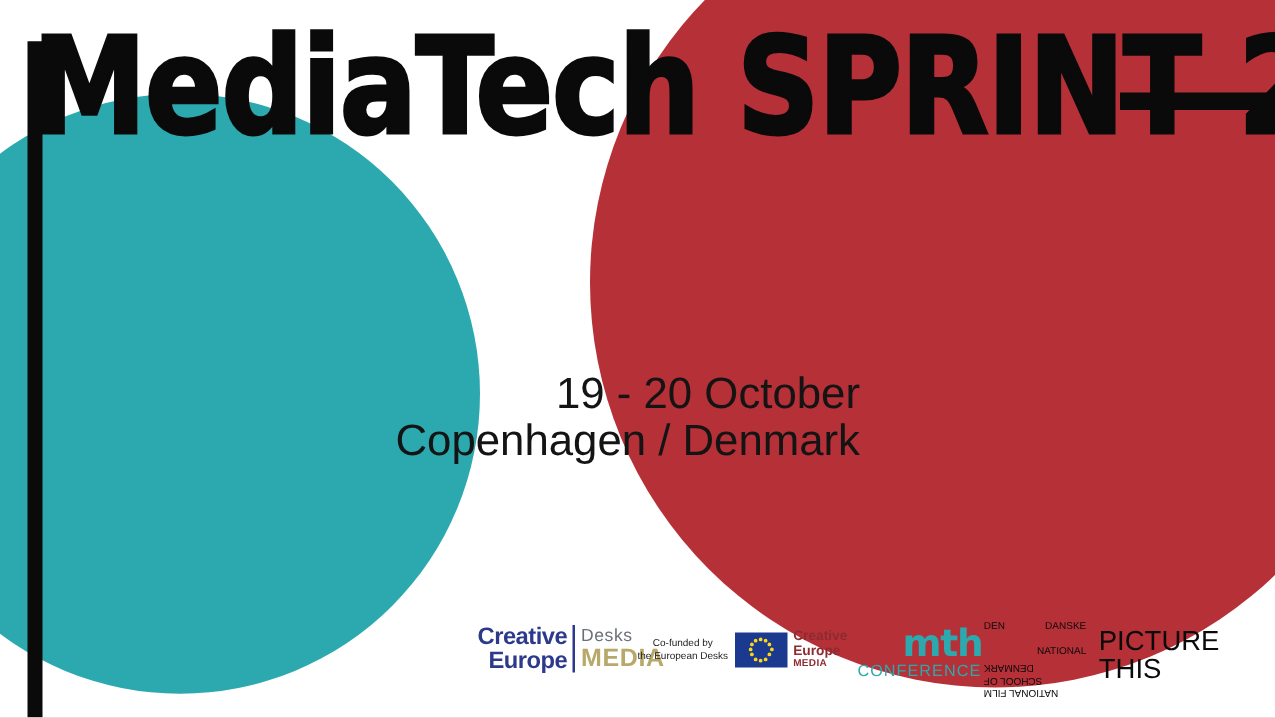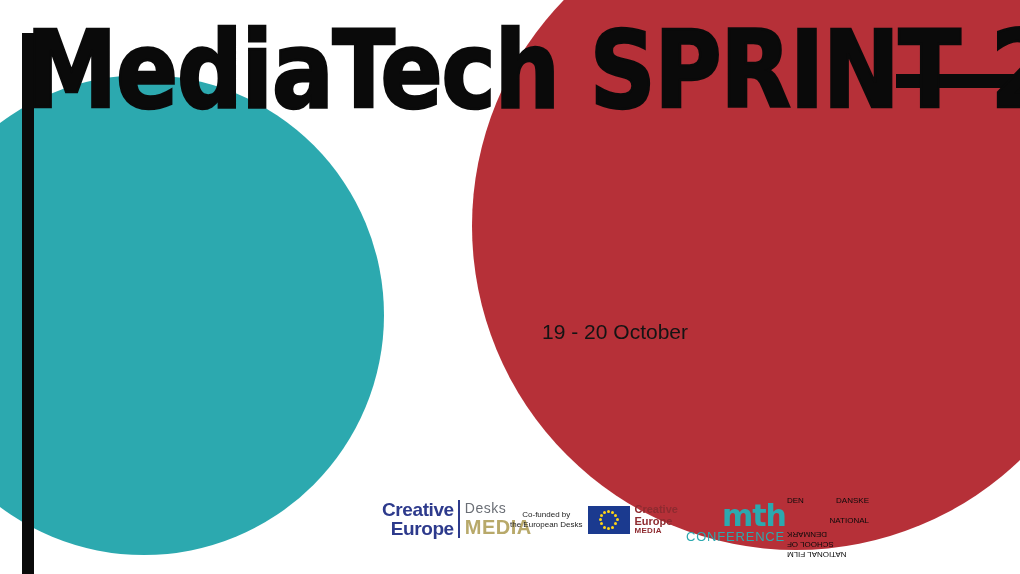--- a/index.html
+++ b/index.html
@@ -70,27 +70,27 @@
     white-space: nowrap;
     transform: scaleX(1.06) scaleY(1.12);
     transform-origin: left top;
     -webkit-text-stroke: 2.2px #0a0a0a;
   }
 
   
   .date-block {
     position: absolute;
     left: 0;
-    top: 313px;
+    top: 296px;
     width: 688px;
     text-align: right;
     color: #141414;
     font-family: "Liberation Sans", sans-serif;
     font-weight: 400;
-    font-size: 21px;
+    font-size: 35px;
     line-height: 38px;
   }
   .date-line { display: block; }
 
   
   .logo-strip {
     position: absolute;
     left: 382px;
     top: 492px;
     width: 600px;
@@ -260,20 +260,21 @@
 
   <div class="shape-teal"></div>
   <div class="shape-red"></div>
   <div class="bar-vertical"></div>
   <div class="bar-horizontal"></div>
 
   <div class="headline">MediaTech SPRINT 2025</div>
 
   <div class="date-block">
     <span class="date-line">19 - 20 October</span>
+    <span class="date-line">Copenhagen / Denmark</span>
   </div>
 
   <div class="logo-strip">
 
     <div class="logo-ce">
       <div class="ce-left">
         <div>Creative</div>
         <div>Europe</div>
       </div>
       <div class="ce-divider"></div>
@@ -319,15 +320,19 @@
         <span class="dfs-l1"><span>DEN</span>&nbsp;&nbsp;&nbsp;&nbsp;<span>DANSKE</span></span>
         <span>NATIONAL</span>
       </div>
       <div class="dfs-bottom">
         <span>NATIONAL FILM</span>
         <span>SCHOOL OF</span>
         <span>DENMARK</span>
       </div>
     </div>
 
+    <div class="logo-pt">
+      <span>PICTURE</span>
+      <span>THIS</span>
+    </div>
 
   </div>
 </div>
 
 </body></html>

